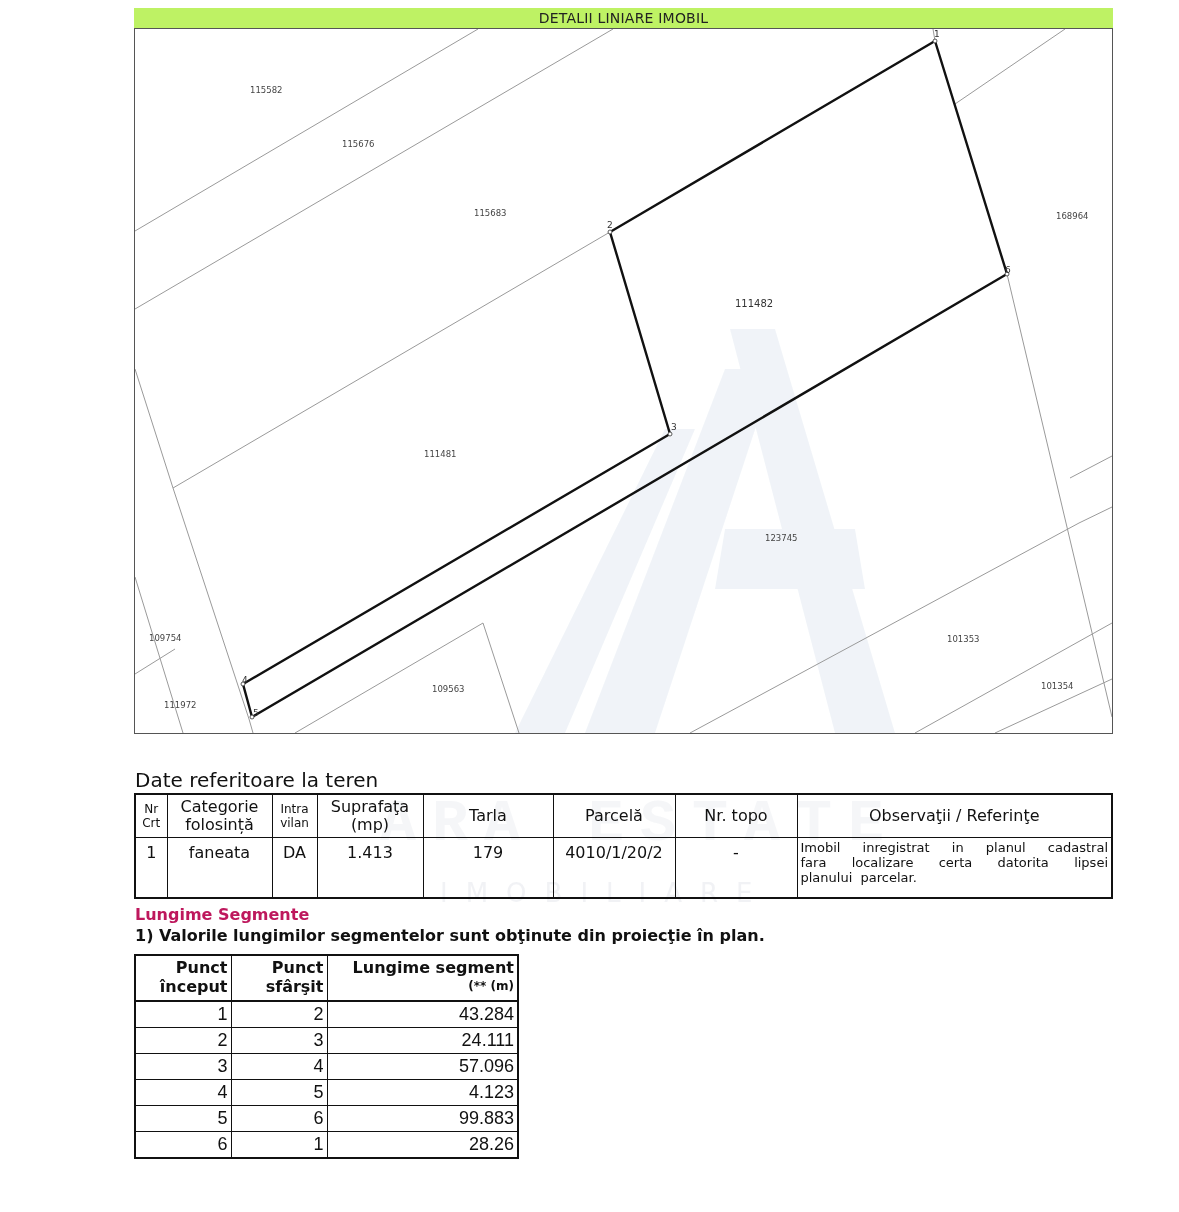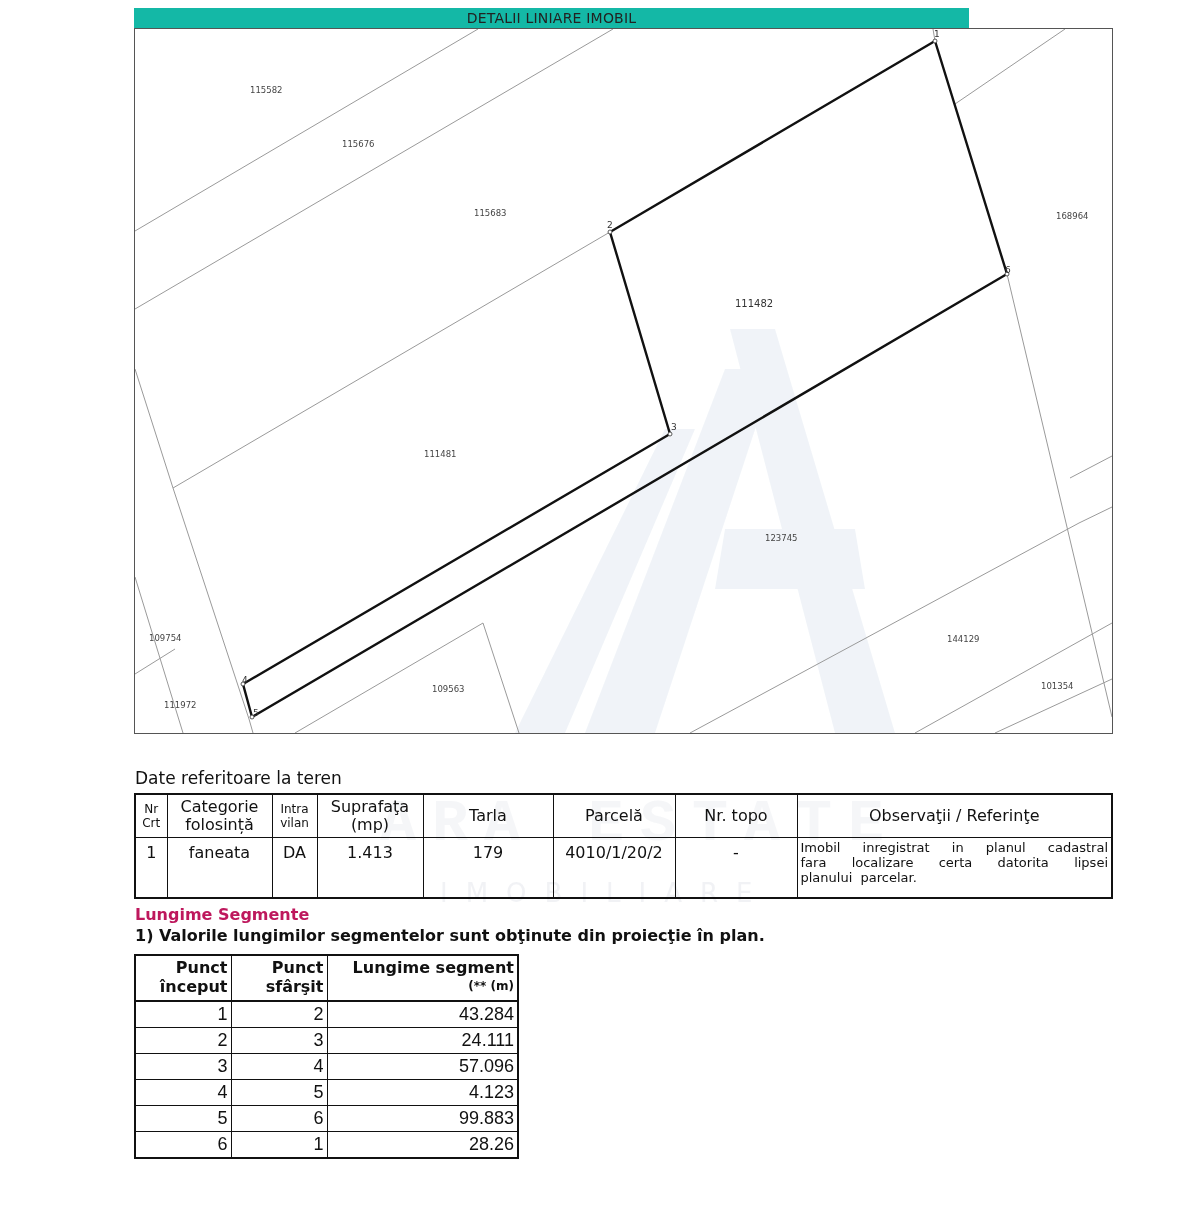--- a/index.html
+++ b/index.html
@@ -1,27 +1,27 @@
 <!DOCTYPE html>
 <html><head>
 <meta charset="utf-8">
 <style>
   html, body { margin:0; padding:0; background:#ffffff; }
   body { width:1179px; height:1212px; position:relative; overflow:hidden;
          font-family:"DejaVu Sans", sans-serif; color:#111; }
-  .map-header { position:absolute; left:134px; top:8px; width:835px; height:20px;
-                background:#14b8a6; text-align:center; font-size:14px; line-height:20px;
+  .map-header { position:absolute; left:134px; top:8px; width:979px; height:20px;
+                background:#bef264; text-align:center; font-size:14px; line-height:20px;
                 color:#222; letter-spacing:0.2px; }
   .map-frame { position:absolute; left:134px; top:28px; width:977px; height:704px;
                border:1.5px solid #555; background:#fff; overflow:hidden; }
   .map-frame svg { position:absolute; left:0; top:0; }
   .parcel-label { position:absolute; font-size:8.5px; color:#444; white-space:nowrap; }
   .vertex-label { position:absolute; font-size:9px; color:#333; }
 
-  .section-title { position:absolute; left:135px; top:768px; font-size:17px; font-weight:normal;
+  .section-title { position:absolute; left:135px; top:768px; font-size:20px; font-weight:normal;
                    color:#111; margin:0; }
   table { border-collapse:collapse; }
   .teren-table { position:absolute; left:134px; top:793px; width:979px;
                  border:2px solid #111; font-family:"DejaVu Sans", sans-serif; }
   .teren-table th, .teren-table td { border:1.5px solid #111; padding:0 3px; }
   .teren-table th { font-weight:normal; font-size:16px; line-height:18px; height:42px; text-align:center; }
   .teren-table th.small { font-size:12px; line-height:14px; }
   .teren-table td { font-size:16px; height:54px; vertical-align:top; text-align:center; padding-top:5px; }
   .teren-table td.obs { font-size:13px; line-height:15px; text-align:justify; text-align-last:justify; padding:2px 3px 0 3px; }
   .teren-table td.obs .last { text-align-last:left; }
@@ -89,21 +89,21 @@
     </g>
   </svg>
 
   <span class="parcel-label" style="left:115px;top:56px">115582</span>
   <span class="parcel-label" style="left:207px;top:110px">115676</span>
   <span class="parcel-label" style="left:339px;top:179px">115683</span>
   <span class="parcel-label" style="left:600px;top:269px;font-size:10px;color:#333">111482</span>
   <span class="parcel-label" style="left:921px;top:182px">168964</span>
   <span class="parcel-label" style="left:289px;top:420px">111481</span>
   <span class="parcel-label" style="left:630px;top:504px">123745</span>
-  <span class="parcel-label" style="left:812px;top:605px">144129</span>
+  <span class="parcel-label" style="left:812px;top:605px">101353</span>
   <span class="parcel-label" style="left:906px;top:652px">101354</span>
   <span class="parcel-label" style="left:14px;top:604px">109754</span>
   <span class="parcel-label" style="left:297px;top:655px">109563</span>
   <span class="parcel-label" style="left:29px;top:671px">111972</span>
 
   <span class="vertex-label" style="left:799px;top:0px">1</span>
   <span class="vertex-label" style="left:472px;top:191px">2</span>
   <span class="vertex-label" style="left:536px;top:393px">3</span>
   <span class="vertex-label" style="left:107px;top:646px">4</span>
   <span class="vertex-label" style="left:118px;top:679px">5</span>

